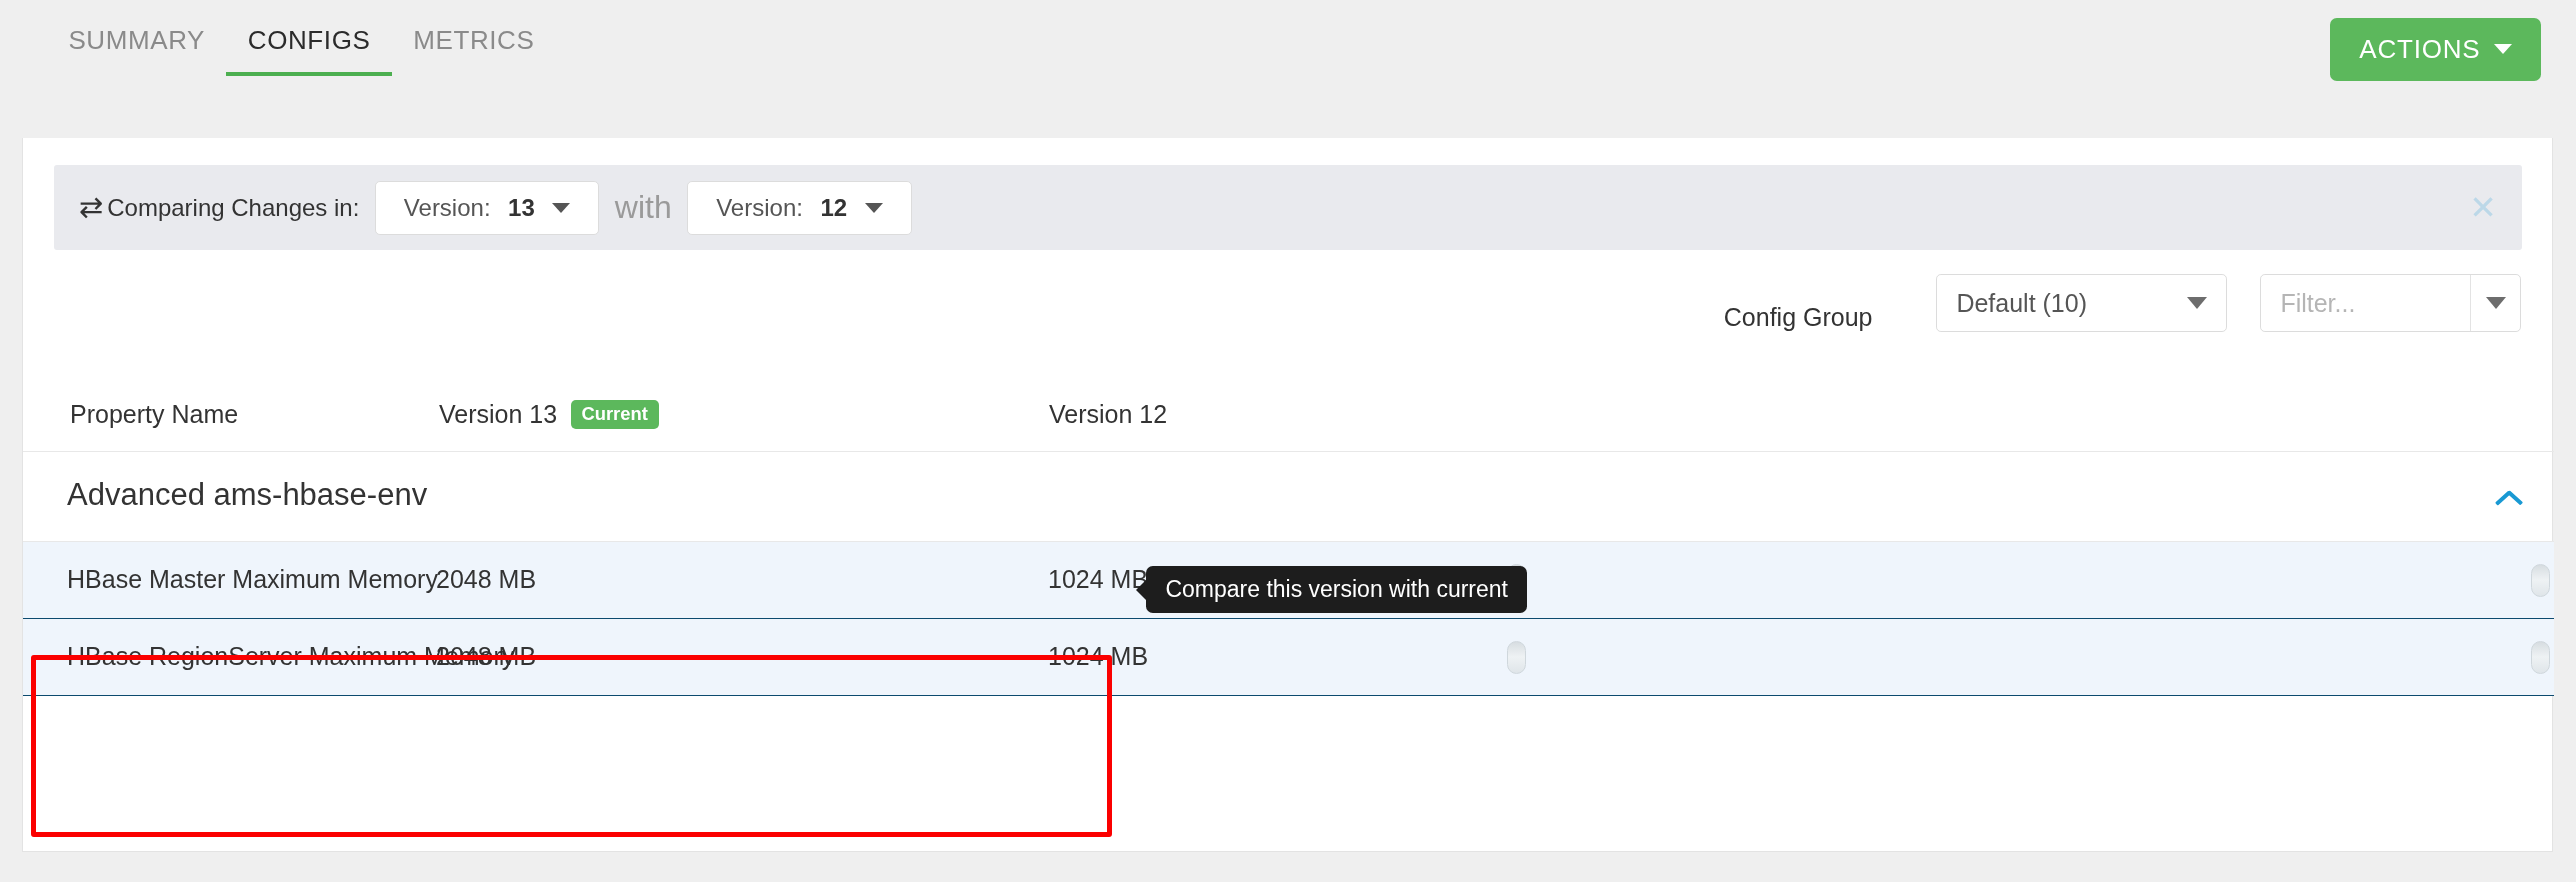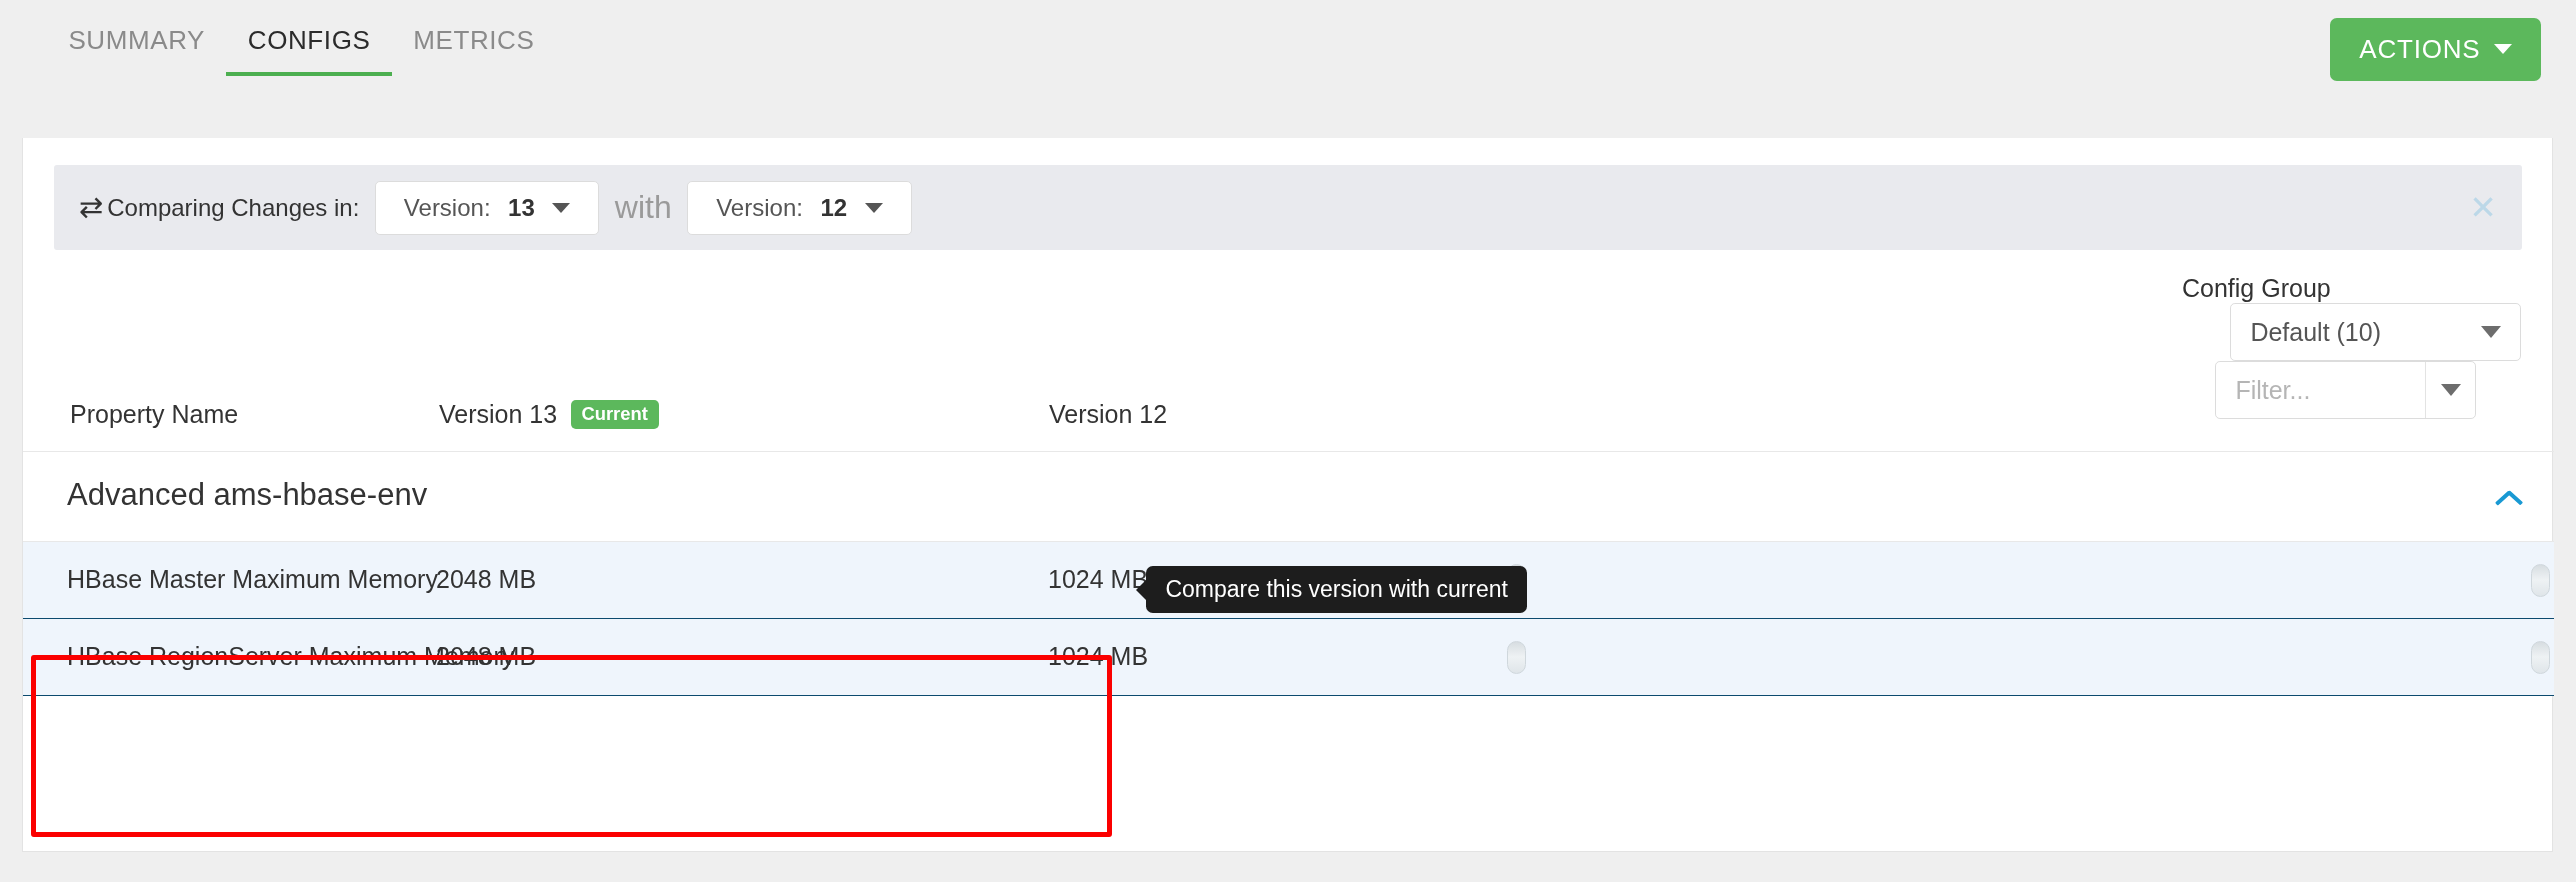--- a/index.html
+++ b/index.html
@@ -124,22 +124,21 @@
     cursor: pointer;
     user-select: none;
     font-weight: 500;
   }
 
   
   .filter-row {
     position: absolute;
     right: 31px; top: 136px;
     display: flex;
-    align-items: flex-start;
-    flex-direction: column;
+    align-items: flex-end;
   }
   .cfg-group-label {
     font-size: 25px;
     color: #333;
     margin-right: 15.5px;
     white-space: nowrap;
   }
   .cfg-group-select {
     width: 291px; height: 58px;
     border: 1px solid #dcdcdc;

